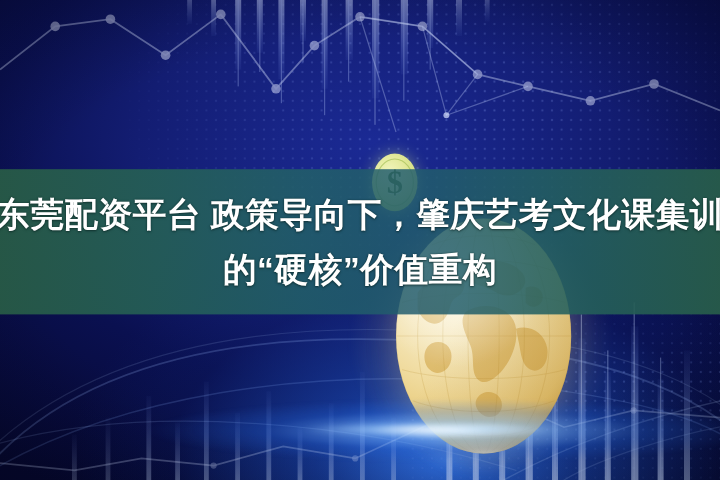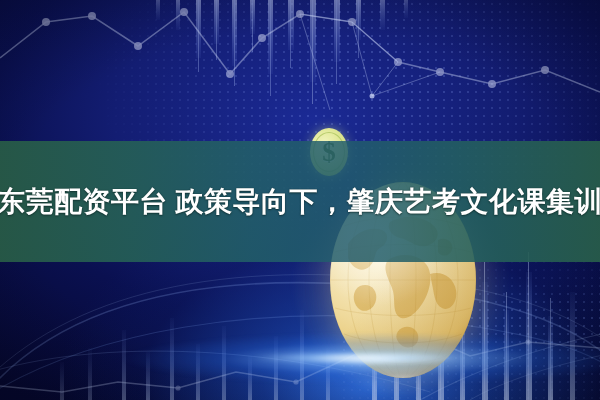--- a/index.html
+++ b/index.html
@@ -158,21 +158,20 @@
   .title-wrap {
     position: absolute;
     left: 0; right: 0;
     top: 141px; height: 121px;
     display: flex;
     flex-direction: column;
     align-items: center;
     justify-content: center;
     z-index: 7;
     pointer-events: none;
-    font-family: Liberation Serif, serif;
   }
   .title-line {
     color: #ffffff;
     font-weight: bold;
     font-size: 28px;
     line-height: 46px;
     letter-spacing: 0.5px;
     white-space: nowrap;
     text-shadow:
       0 1px 2px rgba(8,32,30,0.60),
@@ -349,16 +348,17 @@
   <div class="light-core"></div>
 
   <div class="coin">
     <div class="coin-inner"></div>
     <div class="coin-sign">$</div>
   </div>
 
   <div class="title-band"></div>
   <div class="title-wrap">
     <div class="title-line">东莞配资平台 政策导向下，肇庆艺考文化课集训</div>
+    <div class="title-line">的“硬核”价值重构</div>
   </div>
 
   <div class="bg-vignette"></div>
 </div>
 
 </body></html>

